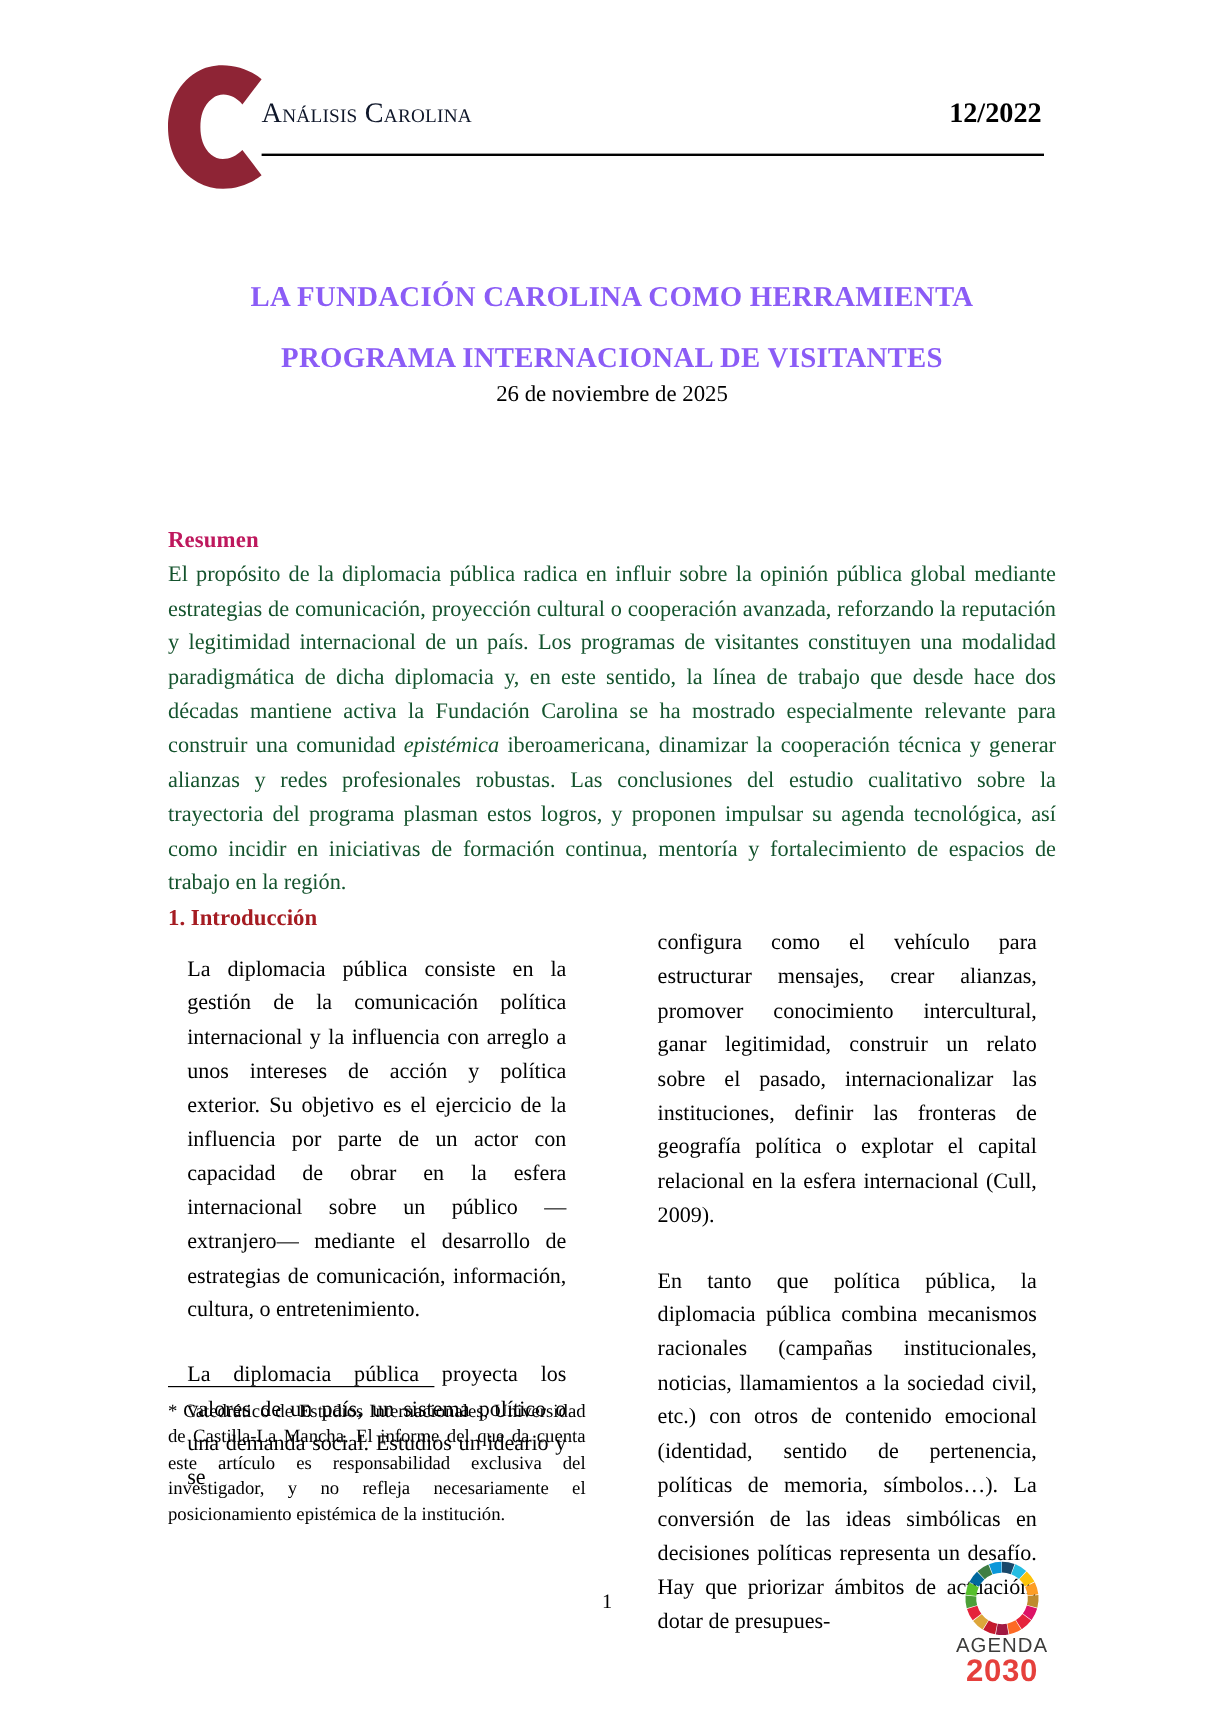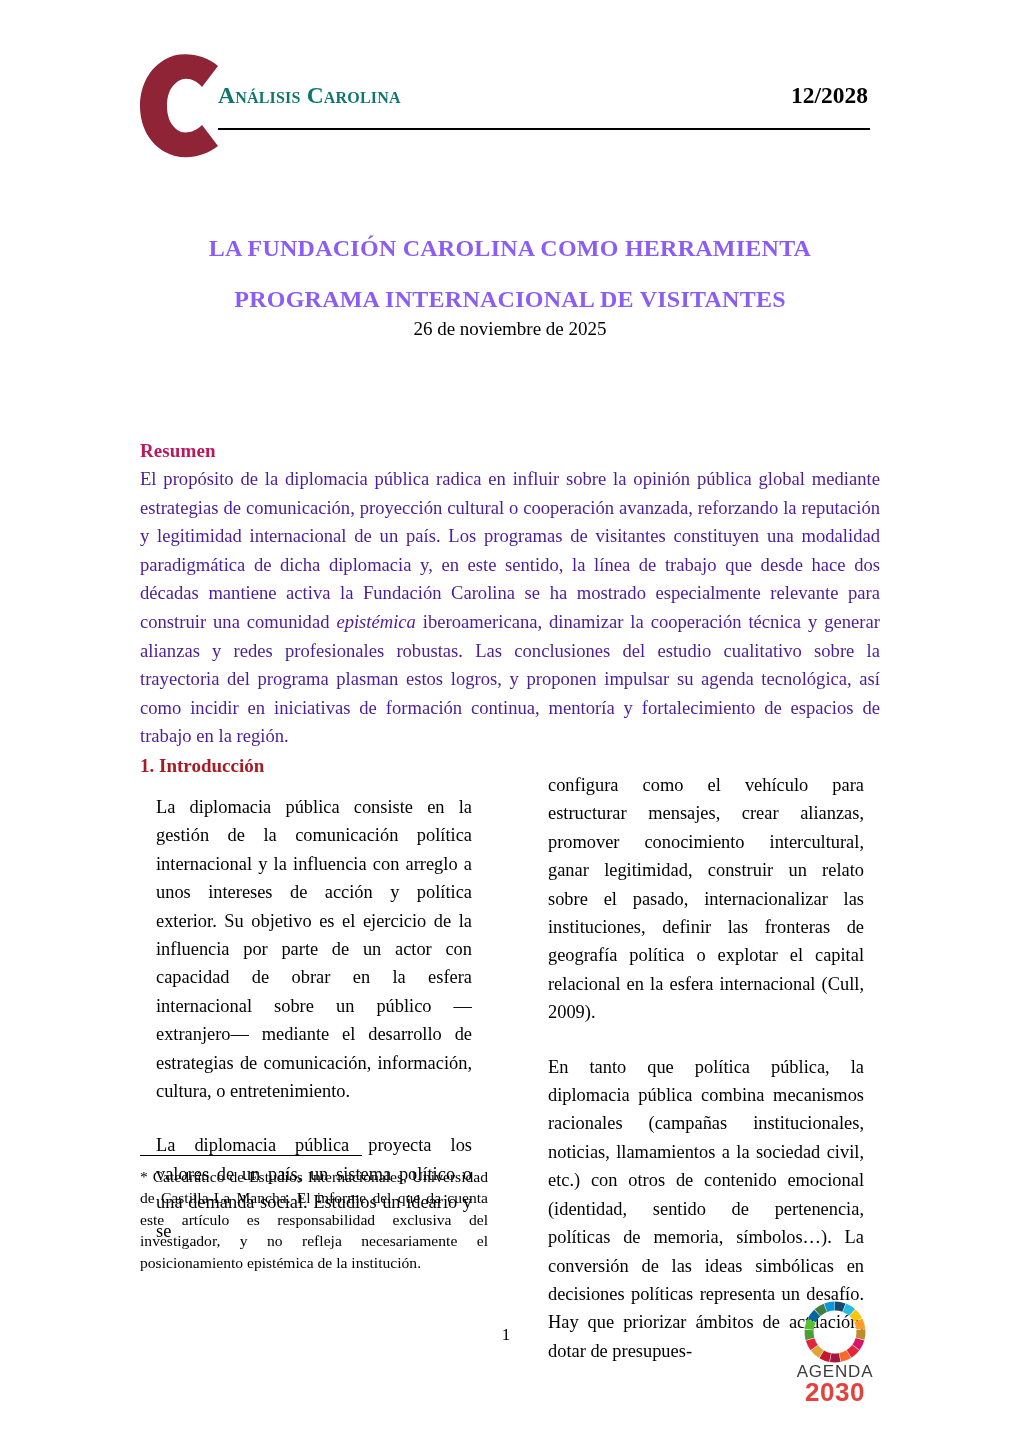--- a/index.html
+++ b/index.html
@@ -42,25 +42,25 @@
     top: 30px;
     width: 652px;
     height: 46px;
     border-bottom: 2.2px solid #000000;
   }
   .masthead-title {
     position: absolute;
     left: 0px;
     top: 0px;
     font-family: "Liberation Serif", "DejaVu Serif", serif;
-    font-weight: bold;
+    font-weight: normal;
     font-size: 23.5px;
     font-variant: small-caps;
     letter-spacing: 0.2px;
-    color: #0f766e;
+    color: #0f172a;
     white-space: nowrap;
   }
   .masthead-issue {
     position: absolute;
     right: 2px;
     top: 0px;
     font-family: "Liberation Serif", "DejaVu Serif", serif;
     font-weight: bold;
     font-size: 23.5px;
     color: #000000;
@@ -115,21 +115,21 @@
     letter-spacing: 0.1px;
   }
   .body-text {
     font-family: "Liberation Serif", "DejaVu Serif", serif;
     font-size: 18.6px;
     line-height: 28.6px;
     text-align: justify;
     text-justify: inter-word;
     hyphens: manual;
     margin: 0;
-    color: #4c1d95;
+    color: #14532d;
   }
   .body-text em { font-style: italic; }
 
   
   .col-left {
     position: absolute;
     left: 140px;
     top: 755px;
     width: 348px;
   }
@@ -218,21 +218,21 @@
   <div class="masthead">
 
     <div class="brand-c">
       <svg width="86" height="108" viewBox="0 0 86 108" xmlns="http://www.w3.org/2000/svg">
         <path d="M78 14 C64 2, 40 -2, 24 8 C6 19, 0 38, 0 54 C0 71, 7 90, 25 100 C41 109, 63 106, 78 94 L62 73 C54 81, 43 83, 36 77 C29 71, 27 62, 27 54 C27 45, 29 36, 37 30 C45 24, 55 27, 62 35 Z" fill="#8E2435"></path>
       </svg>
     </div>
 
     <div class="masthead-bar">
       <span class="masthead-title">Análisis Carolina</span>
-      <span class="masthead-issue">12/2028</span>
+      <span class="masthead-issue">12/2022</span>
     </div>
   </div>
 
   <div class="titleblock">
     <h1 class="doc-title">
       <span>LA FUNDACIÓN CAROLINA COMO HERRAMIENTA</span><br>
       <br>
       <span>PROGRAMA INTERNACIONAL DE VISITANTES</span>
     </h1>
     <div class="doc-date">26 de noviembre de 2025</div>

